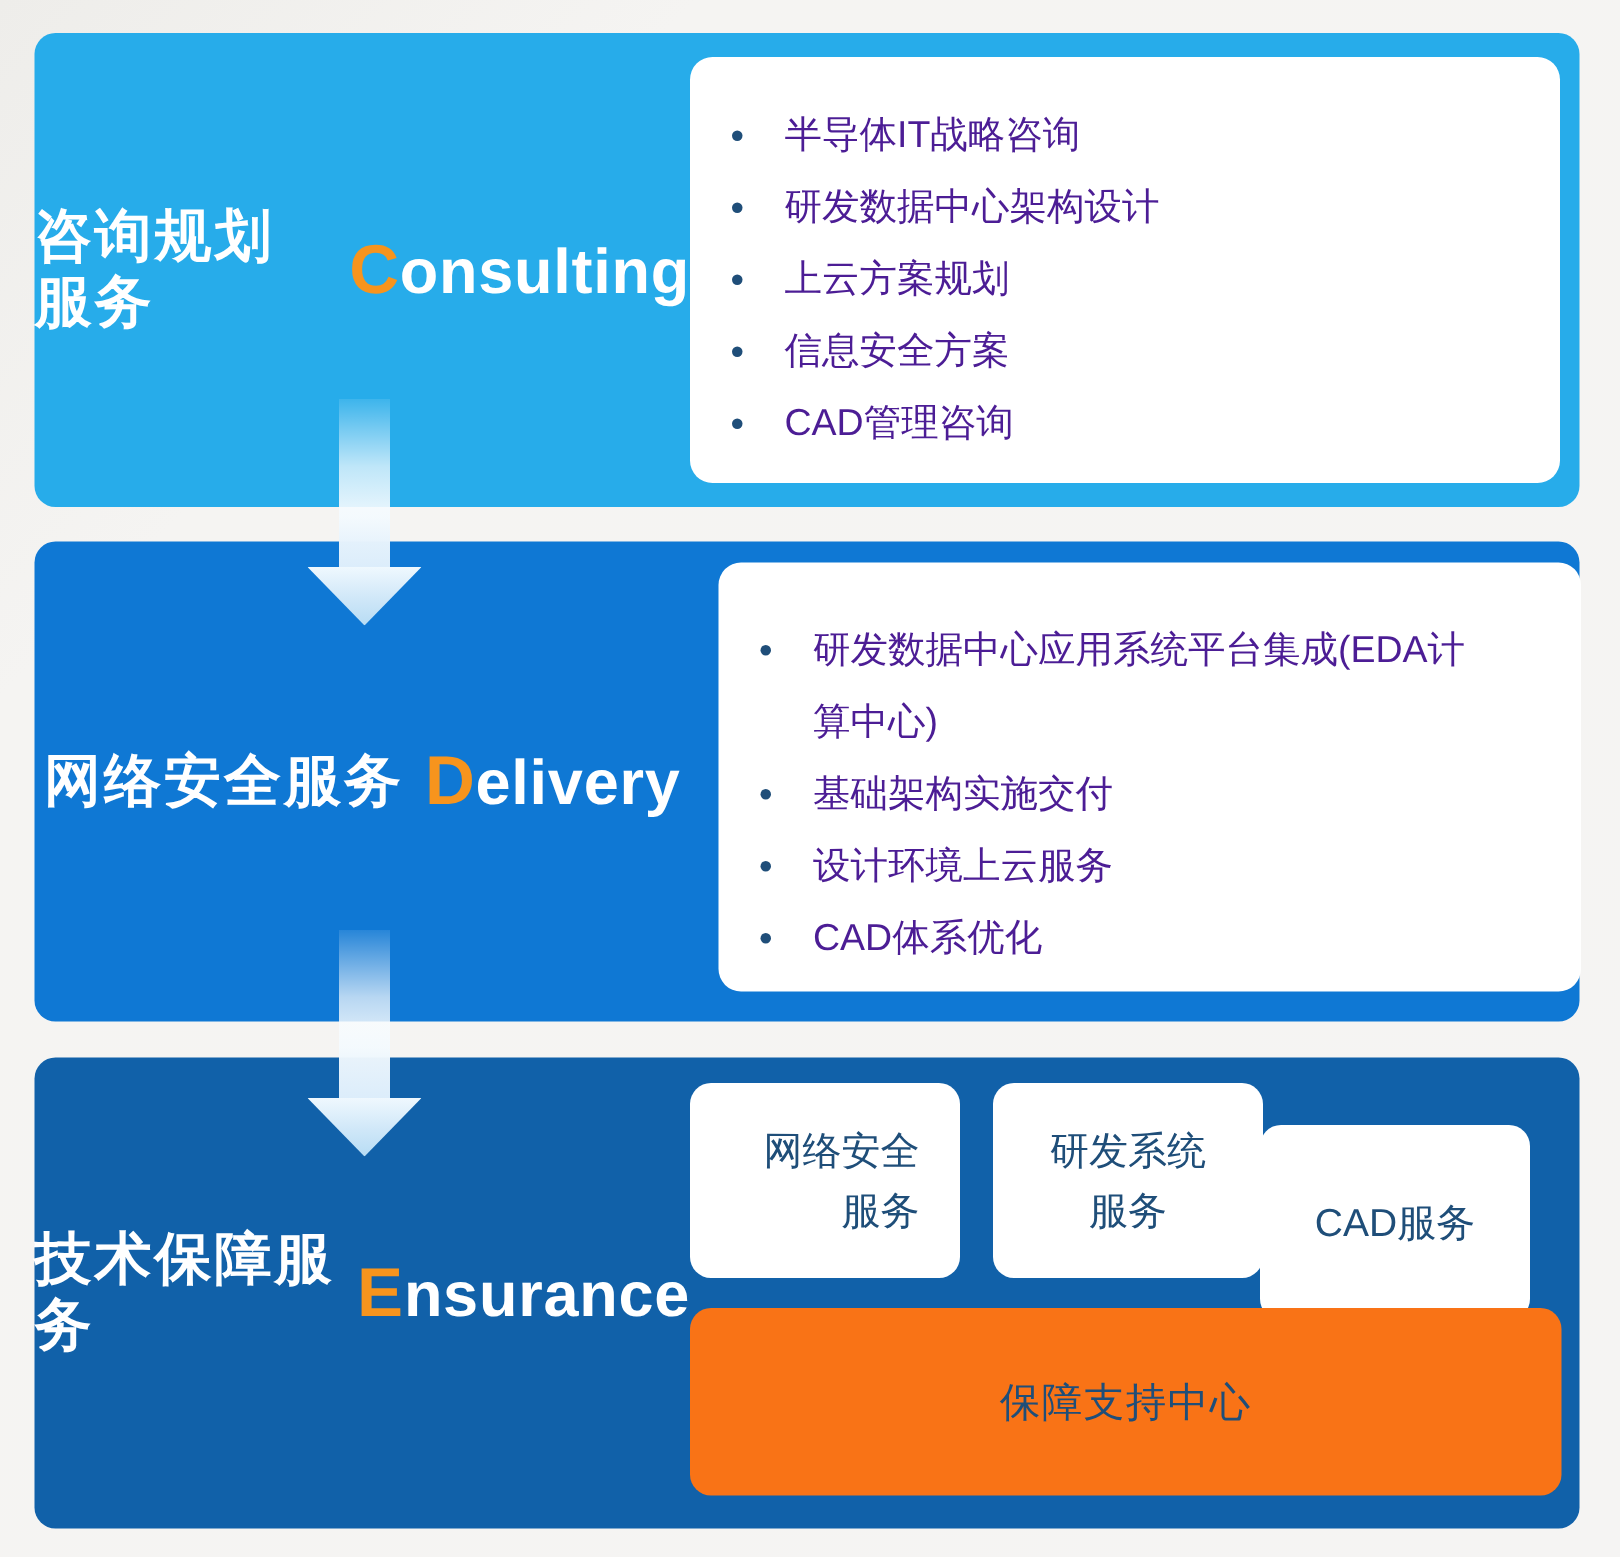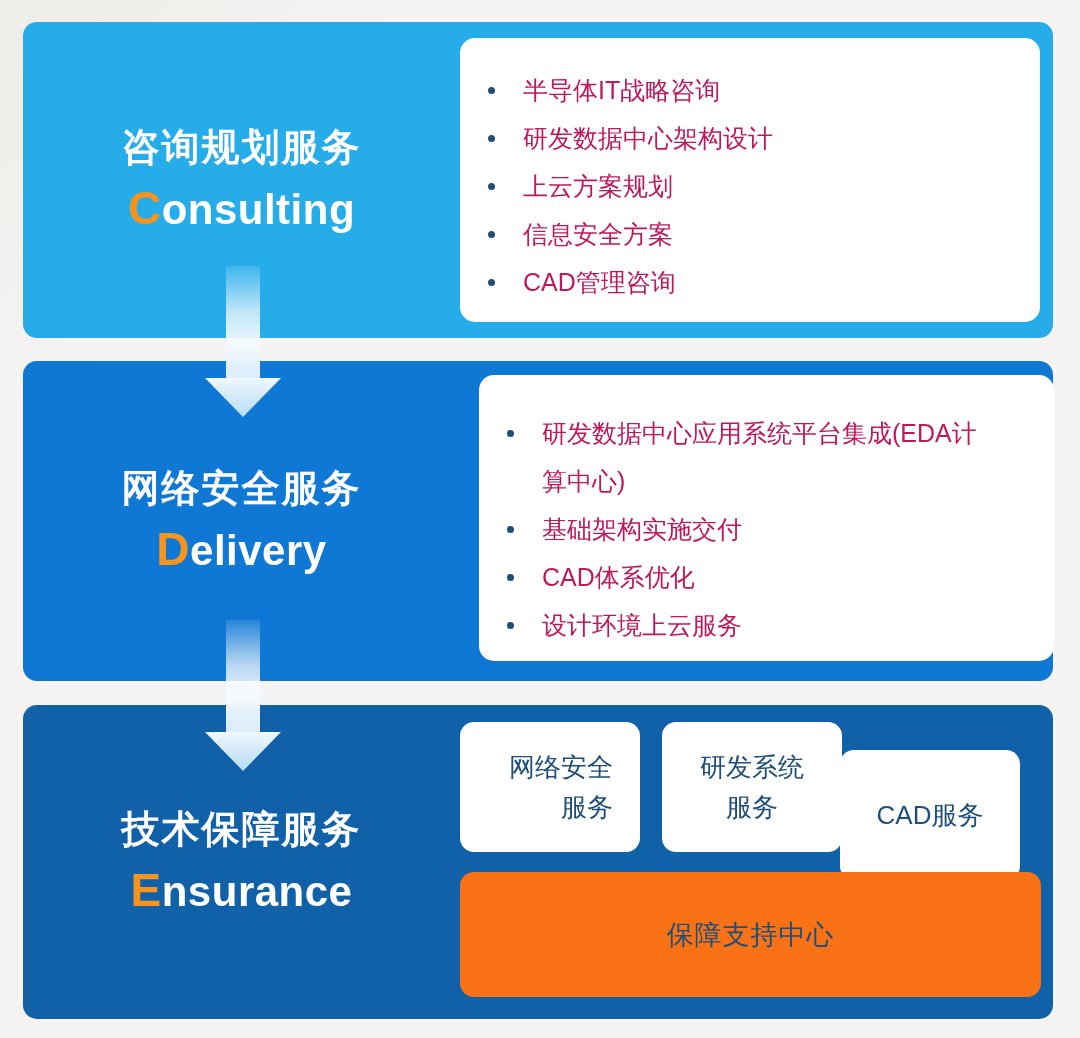--- a/index.html
+++ b/index.html
@@ -13,39 +13,39 @@
 
   
   .tier{position:absolute;left:23px;width:1030px;border-radius:14px;}
   .tier1{top:22px;height:316px;background:#27ACEA;}
   .tier2{top:361px;height:320px;background:#0F78D4;}
   .tier3{top:705px;height:314px;background:#1161A9;}
 
   
   .tier-left{
     position:absolute;left:0;top:0;width:437px;height:100%;
-    display:flex;flex-direction:column;align-items:center;justify-content:center;
+    display:flex;flex-direction:row;align-items:center;justify-content:center;
     gap:14px;color:#ffffff;
   }
   .title-zh{font-size:38px;font-weight:700;letter-spacing:2px;line-height:44px;}
   .title-en{font-size:42px;font-weight:700;line-height:50px;letter-spacing:0.5px;}
   .title-en .initial{color:#F7941D;font-size:46px;}
 
   
   .card{position:absolute;background:#ffffff;border-radius:15px;}
   .card-list1{left:437px;top:16px;width:580px;height:284px;}
   .card-list2{left:440px;top:14px;width:575px;height:286px;margin-left:16px;}
 
   ul.svc{margin:0;padding:0;list-style:none;}
   .card-list1 ul.svc{padding-top:28px;}
   .card-list2 ul.svc{padding-top:34px;}
   ul.svc li{
     display:flex;align-items:flex-start;
     padding-left:28px;padding-right:20px;
-    font-size:25px;line-height:48px;color:#be185d;
+    font-size:25px;line-height:48px;color:#4c1d95;
   }
   ul.svc .dot{
     flex:0 0 7px;width:7px;height:7px;border-radius:50%;
     background:#1F4E79;margin-top:21px;margin-right:28px;
   }
   ul.svc .txt{max-width:452px;}
 
   
   .mini-card{
     position:absolute;top:17px;height:130px;width:180px;
@@ -124,25 +124,25 @@
         <li>
             <span class="dot"></span>
             <span class="txt">研发数据中心应用系统平台集成(EDA计算中心)</span>
           </li>
         <li>
             <span class="dot"></span>
             <span class="txt">基础架构实施交付</span>
           </li>
         <li>
             <span class="dot"></span>
-            <span class="txt">CAD体系优化</span>
+            <span class="txt">设计环境上云服务</span>
           </li>
         <li>
             <span class="dot"></span>
-            <span class="txt">设计环境上云服务</span>
+            <span class="txt">CAD体系优化</span>
           </li>
       </ul>
     </div>
   </section>
 
   <section class="tier tier3">
     <div class="tier-left">
       <div class="title-zh">技术保障服务</div>
       <div class="title-en"><span class="initial">E</span><span>nsurance</span></div>
     </div>

